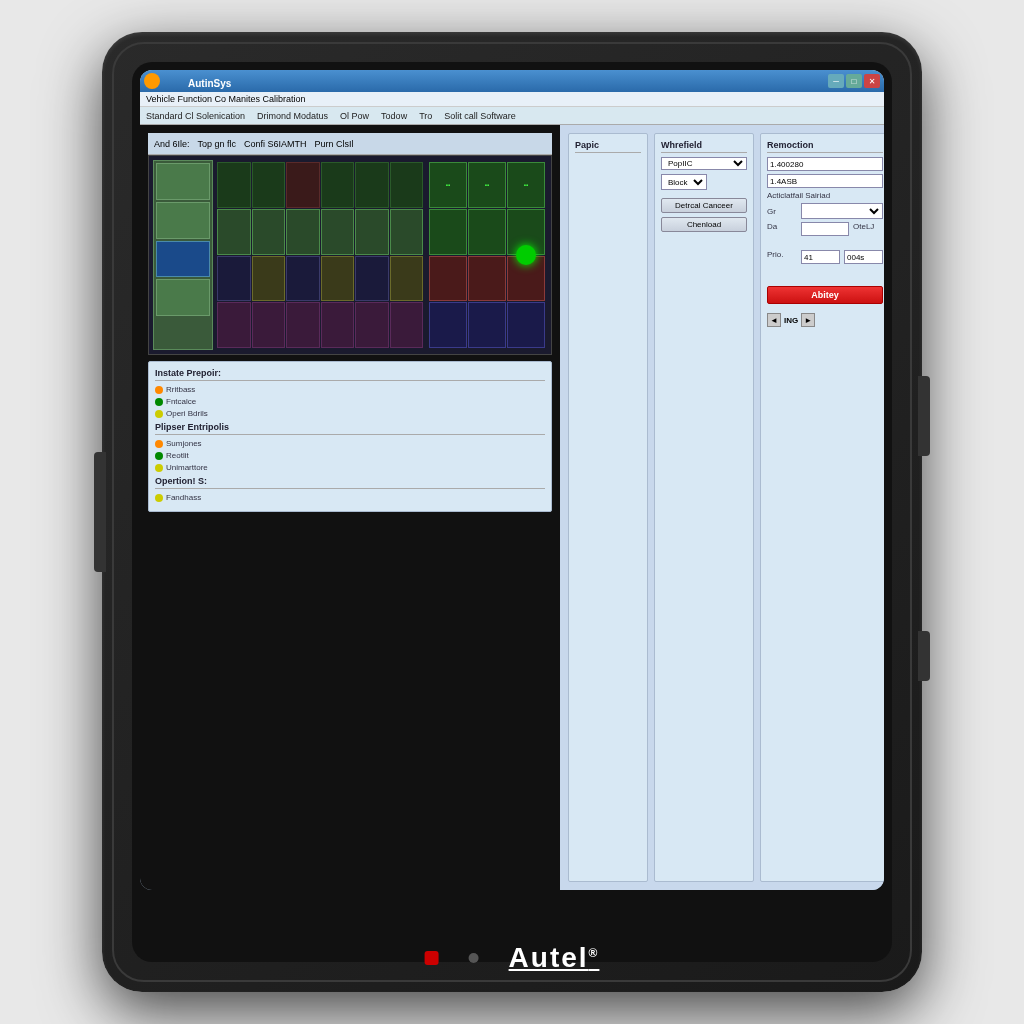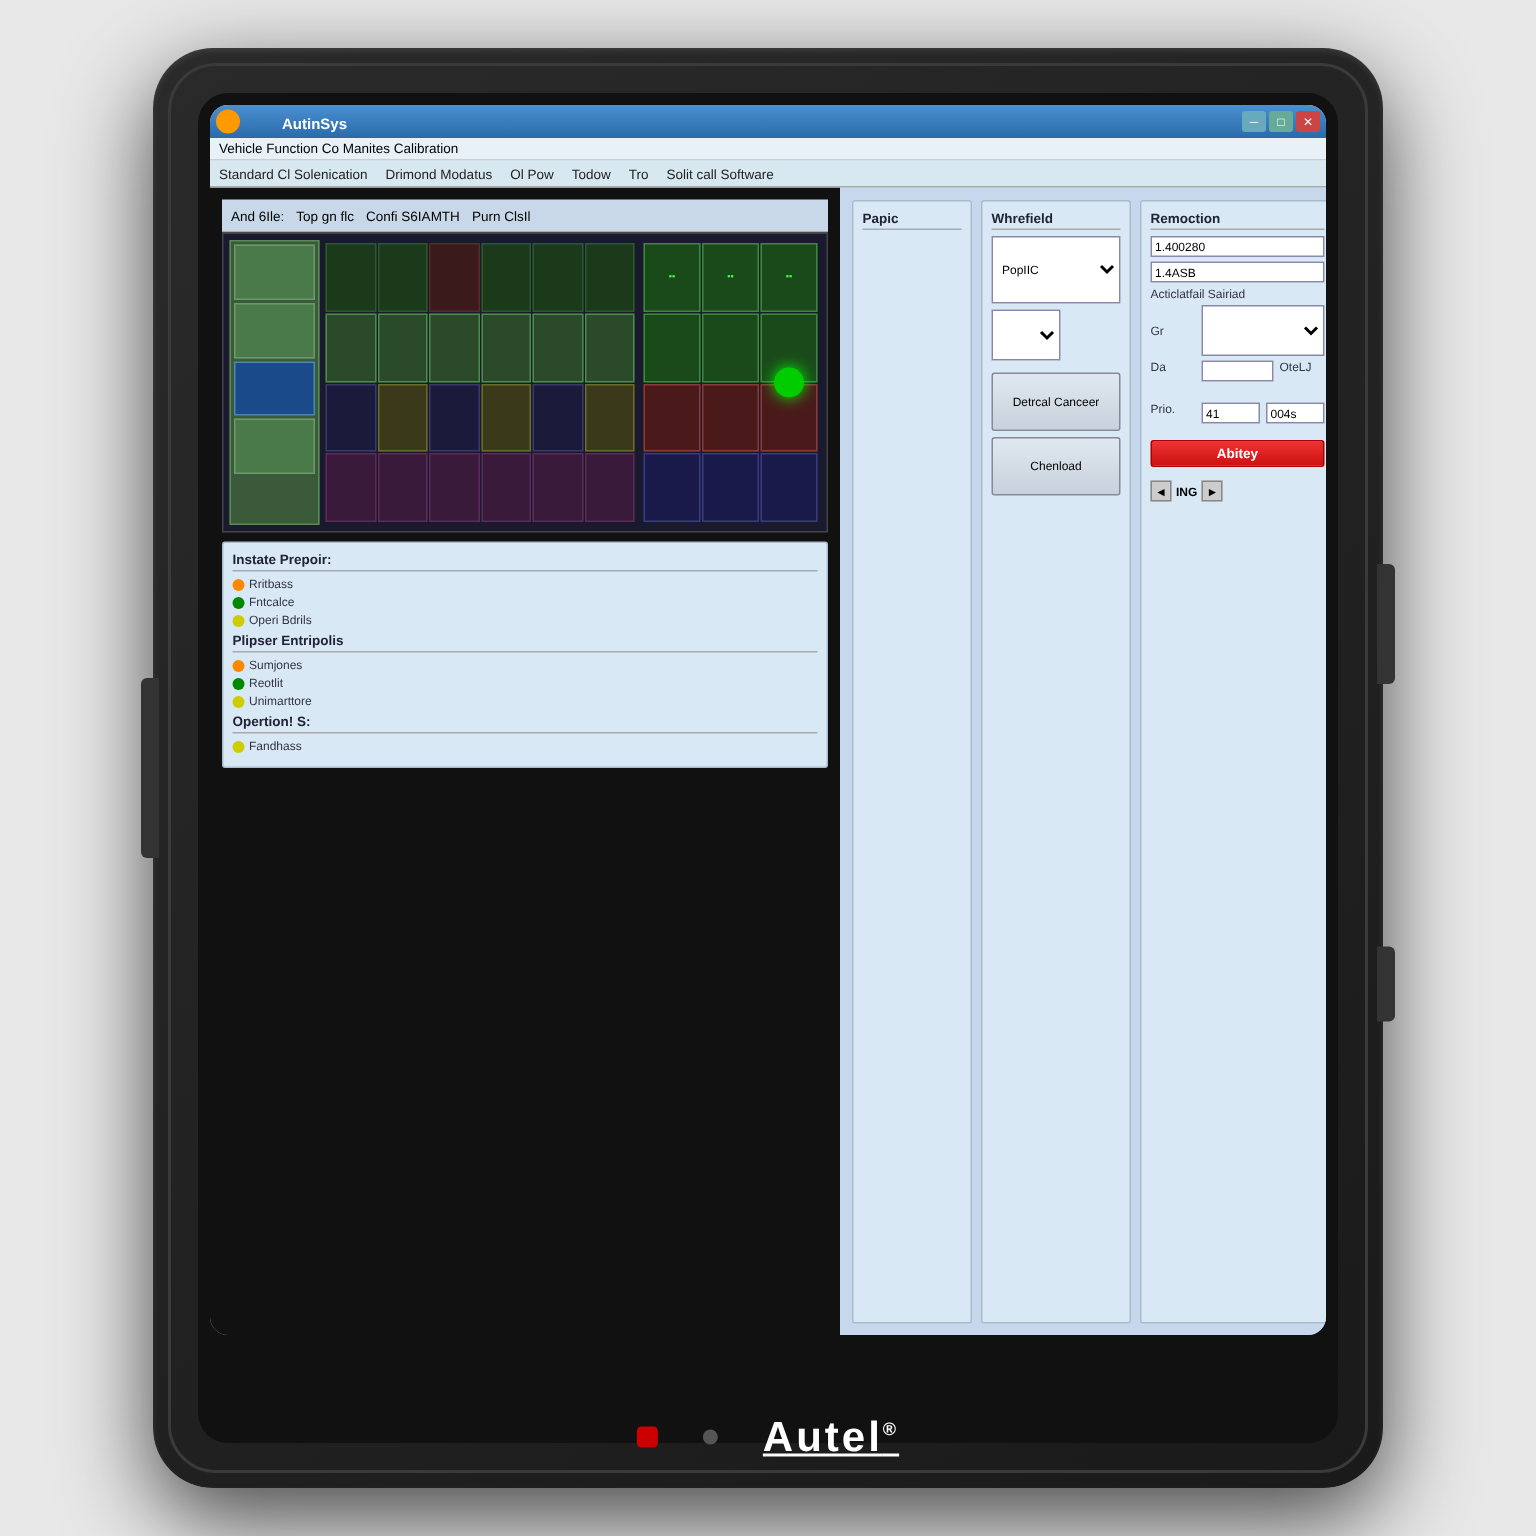--- a/index.html
+++ b/index.html
@@ -310,28 +310,28 @@
       font-size: 8px;
       padding: 0 2px;
       flex: 1;
     }
 
     .form-select {
       background: #fff;
       border: 1px solid #88a;
       height: 16px;
       font-size: 8px;
-      padding: 16px 2px;
+      padding: 0 2px;
       flex: 1;
     }
 
     .btn-standard {
       background: linear-gradient(to bottom, #e0e8f0, #c8d0dc);
       border: 1px solid #889;
-      padding: 14px 6px;
+      padding: 2px 6px;
       font-size: 8px;
       cursor: pointer;
       border-radius: 2px;
       margin: 2px 0;
       width: 100%;
     }
 
     .btn-red {
       background: linear-gradient(to bottom, #ee3333, #cc1111);
       border: 1px solid #aa0000;
@@ -543,21 +543,21 @@
                 </div>
                 <div class="form-field" style="margin-bottom:3px;">
                   <span class="form-label">Gr</span>
                   <select class="form-select" style="flex:1;"></select>
                 </div>
                 <div style="display:flex;gap:4px;margin-bottom:14px;">
                   <span class="form-label">Da</span>
                   <input type="text" class="form-input" style="width: 30px;">
                   <span class="form-label">OteLJ</span>
                 </div>
-                <div style="display:flex;gap:4px;margin-bottom:6px;justify-content:center;">
+                <div style="display:flex;gap:4px;margin-bottom:17px;justify-content:center;">
                   <span class="form-label">Prio.</span>
                   <input type="text" class="form-input" style="width: 24px;" value="41">
                   <input type="text" class="form-input" style="width: 28px;" value="004s">
                 </div>
                 <button class="btn-red">Abitey</button>
                 <div class="nav-controls">
                   <button class="nav-btn">◄</button>
                   <span class="nav-label">ING</span>
                   <button class="nav-btn">►</button>
                 </div>

